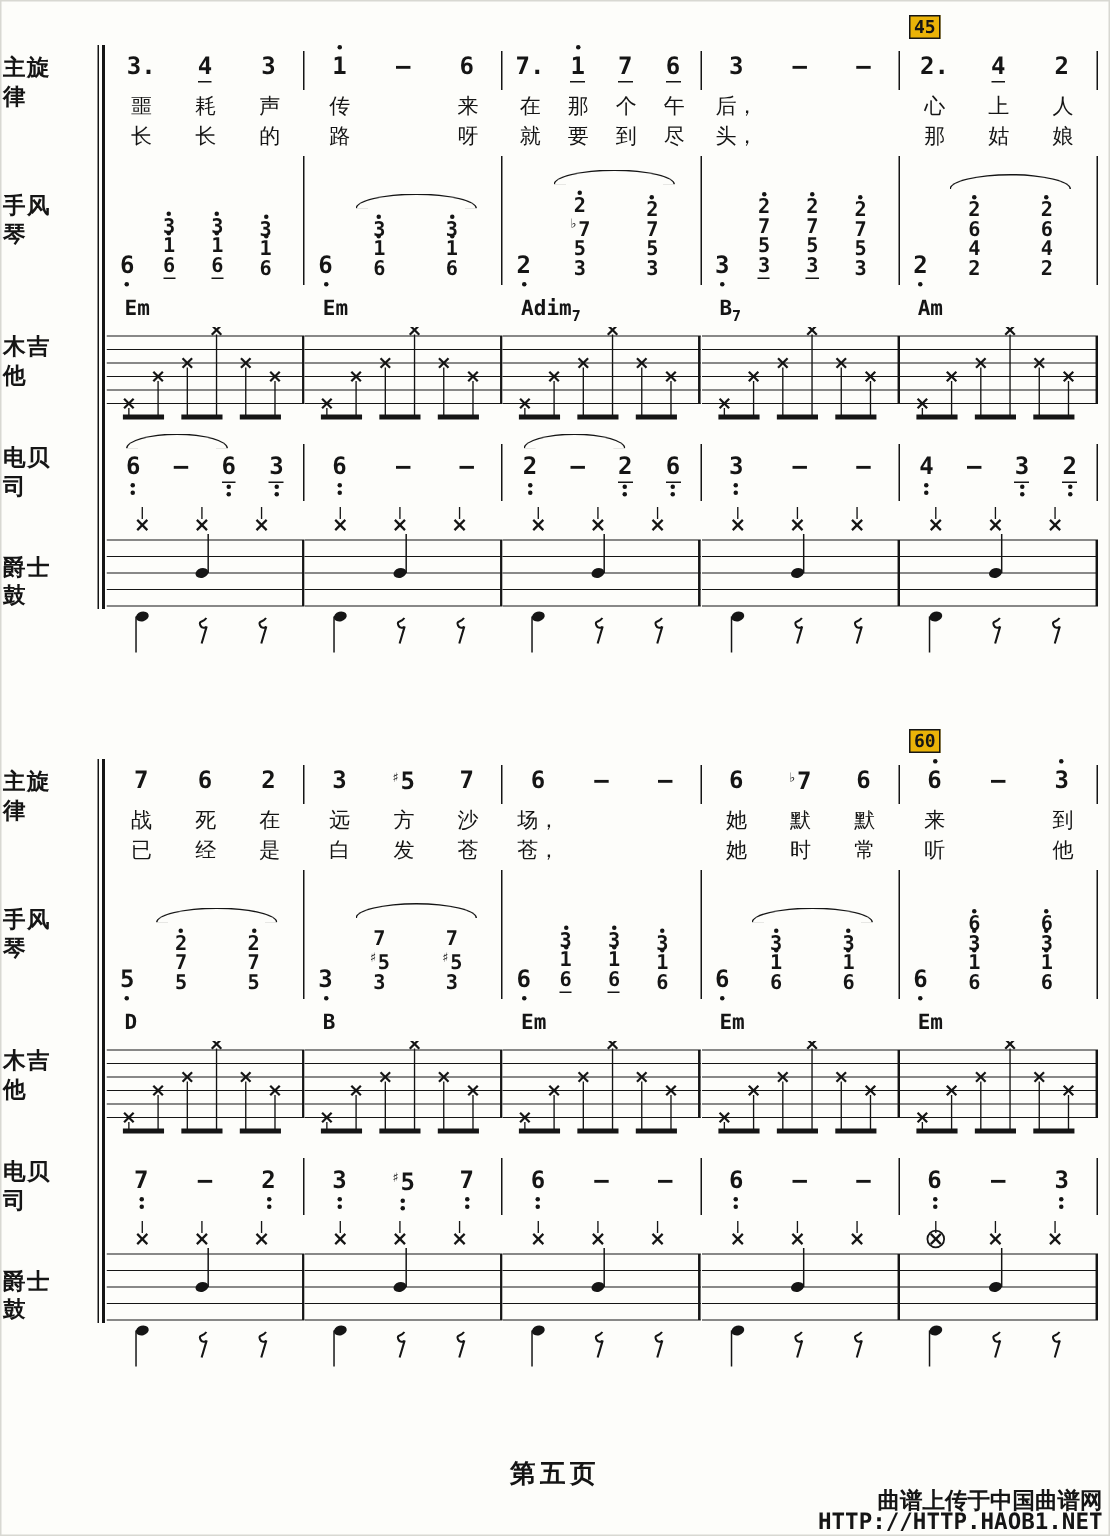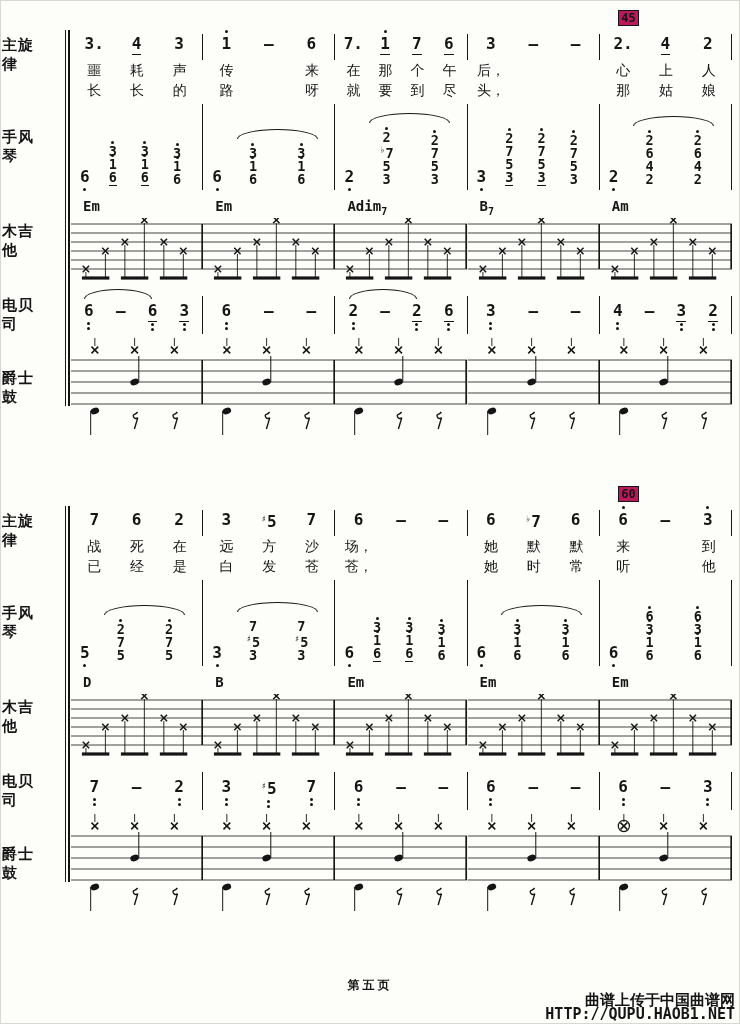--- a/index.html
+++ b/index.html
@@ -22,22 +22,22 @@
   .nt.sm{font-size:13.5px;line-height:13px;}
   .nt.ul{border-bottom:1.7px solid #151515;padding-bottom:1px;}
   .acc{font-size:9px;vertical-align:5px;margin-right:0.5px;}
   .dt{position:absolute;left:50%;margin-left:-1.5px;width:3px;height:3px;border-radius:50%;background:#151515;}
 
   
   .mel-m{padding-top:24px;}
   .mel-notes{display:flex;height:26px;border-right:1.7px solid #151515;padding:0 2px;}
   .slot{flex:1;display:flex;justify-content:center;align-items:flex-start;min-width:0;}
   .lyr{display:flex;height:20px;padding:0 2px;font-size:14px;line-height:20px;}
-  .marker{position:absolute;top:0;left:18px;border:1.7px solid #151515;
-          font:700 12px "DejaVu Sans Mono",monospace;padding:0 2.5px;line-height:14px;background:#be185d;}
+  .marker{position:absolute;top:0;left:6px;border:1.7px solid #151515;
+          font:700 12px "DejaVu Sans Mono",monospace;padding:0 2.5px;line-height:14px;background:#eab308;}
 
   
   .acc-row{margin-top:4px;}
   .acc-m{display:flex;align-items:flex-end;border-right:1.7px solid #151515;height:86px;
          padding:0 9px 4px 9px;box-sizing:border-box;}
   .acc-m .bassnote{margin-right:7px;}
   .stacks{flex:1;display:flex;justify-content:space-around;align-items:flex-end;position:relative;min-width:0;}
   .stack{display:flex;flex-direction:column;align-items:center;padding-top:6px;}
   .slur{position:absolute;left:8%;right:8%;bottom:100%;margin-bottom:2px;height:9px;
         border:1.5px solid #151515;border-bottom:none;border-radius:50% 50% 0 0/100% 100% 0 0;}
@@ -54,21 +54,21 @@
   
   .bss-row{margin-top:12px;}
   .bss-m{display:flex;height:38px;border-right:1.7px solid #151515;padding:5px 2px 0 2px;box-sizing:border-box;position:relative;}
   .bss-m .slur{bottom:auto;top:-7px;left:10%;right:38%;}
 
   
   .drm-row{margin-top:2px;}
 
   
   .page-label{position:absolute;left:0;right:0;bottom:30px;text-align:center;
-              font-size:12px;font-weight:700;letter-spacing:3px;}
+              font-size:17px;font-weight:700;letter-spacing:3px;}
   .credits{position:absolute;right:5px;bottom:3px;text-align:right;
            font-family:"DejaVu Sans Mono",monospace;font-size:15px;font-weight:700;line-height:14px;}
 </style>
 </head>
 <body>
 
 <div class="sheet">
   <div id="systems">
       <div class="system">
         <div class="sysbar"></div>
@@ -1242,15 +1242,15 @@
                 <path d="M107,76 c-2.5,3.5 -5.5,1.5 -4,5 c1.2,2.8 4,1 4.2,0.6 l-3.4,11.4" fill="none" stroke="#151515" stroke-width="1.4"></path>
               </svg>
             </div>
           </div>
         </div>
       </div>
     </div>
   <div class="page-label">第五页</div>
   <div class="credits">
     <div>曲谱上传于中国曲谱网</div>
-    <div>HTTP://QUPU.HAOB1.NET</div>
+    <div>HTTP://HTTP.HAOB1.NET</div>
   </div>
 </div>
 
 </body></html>

